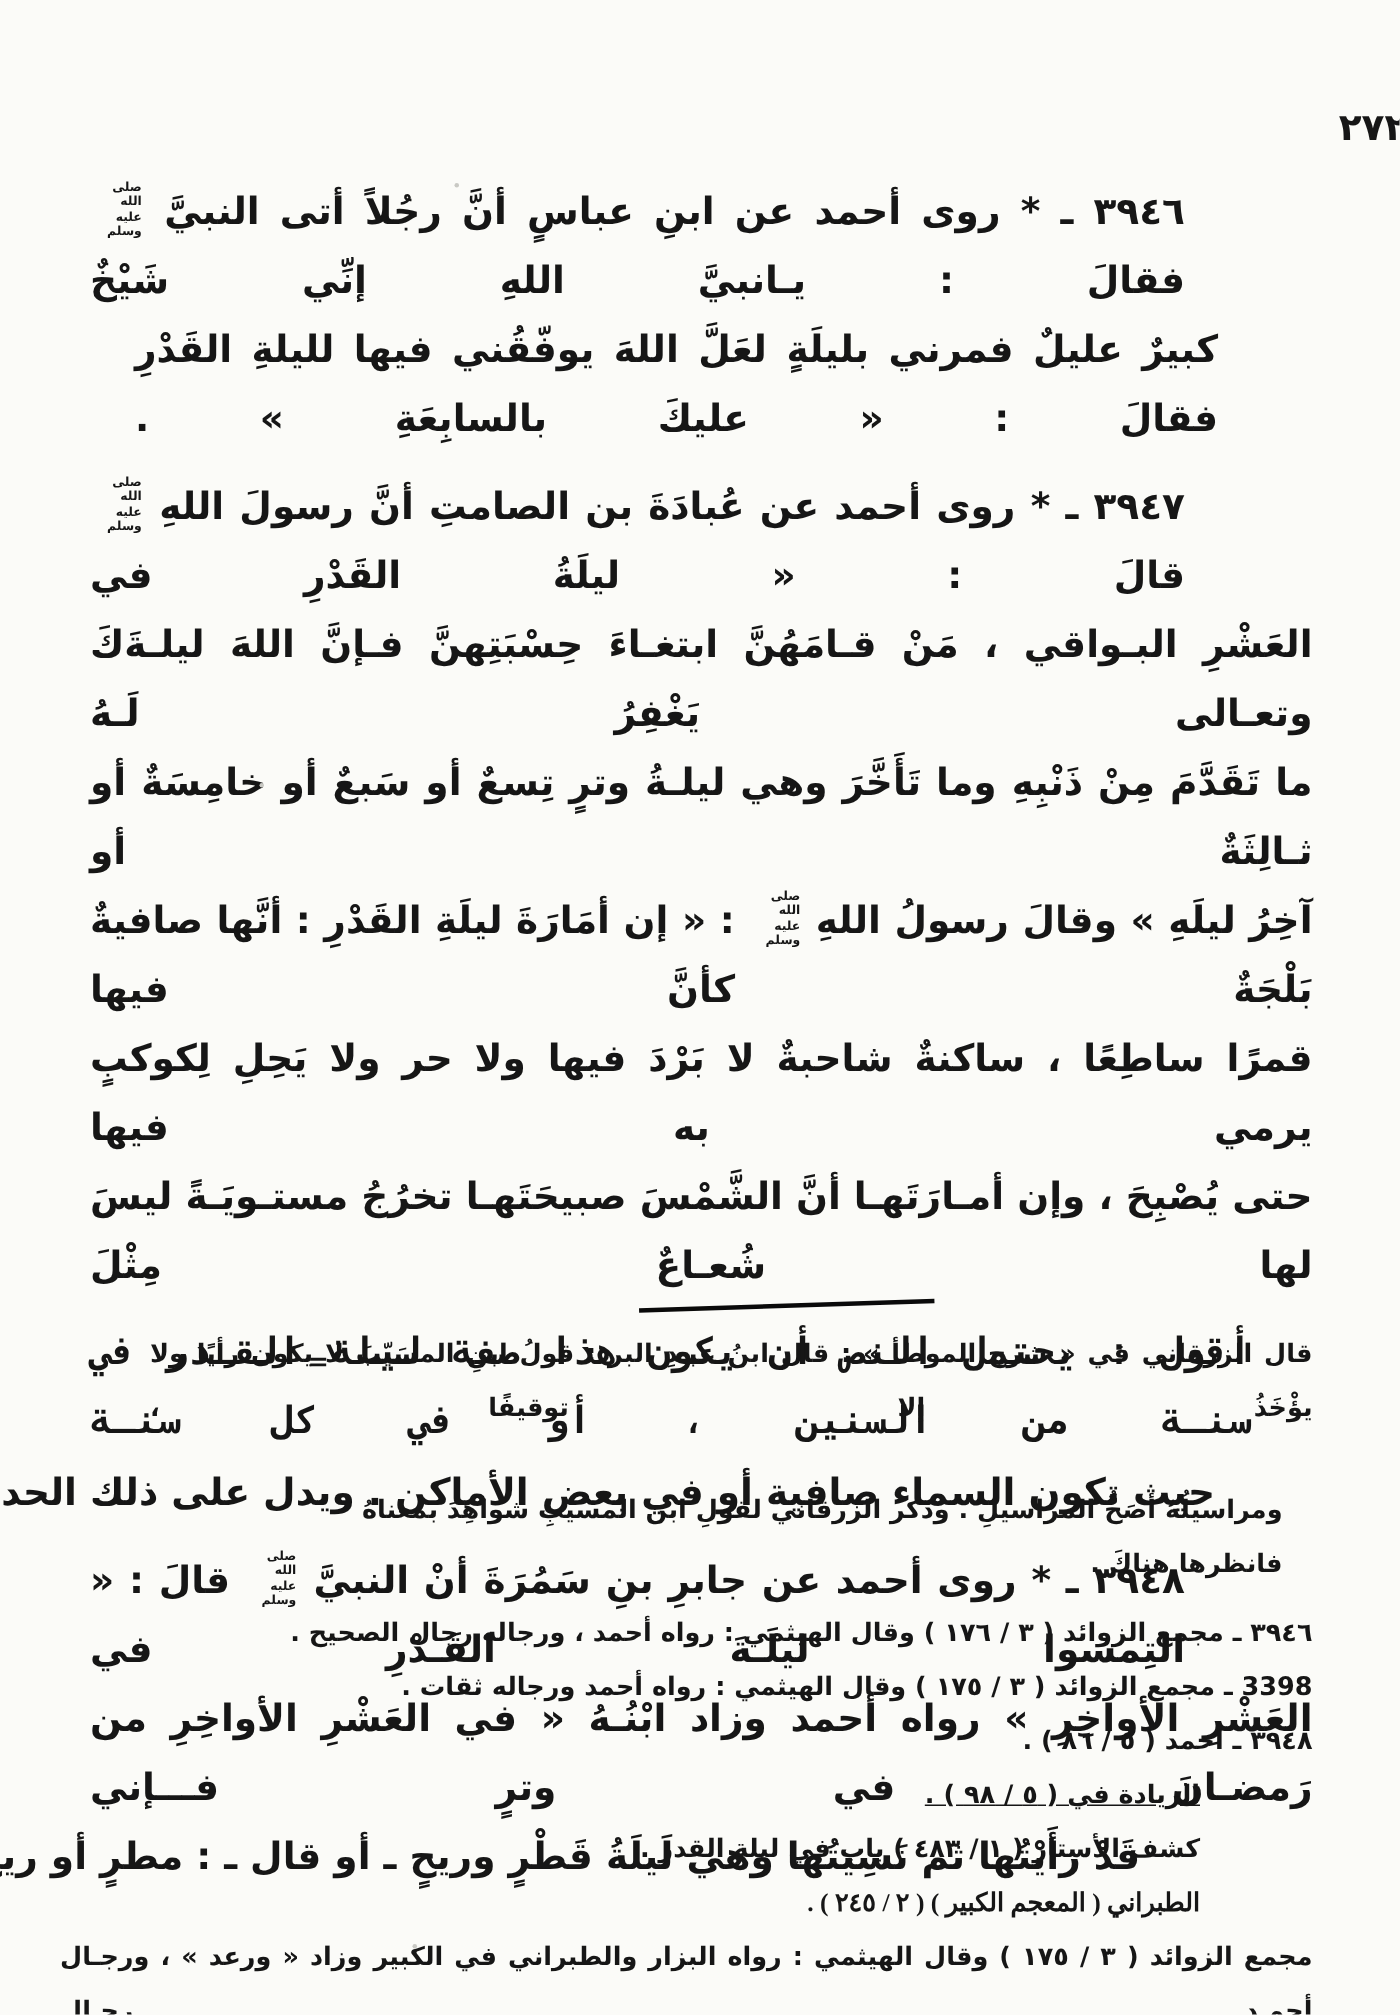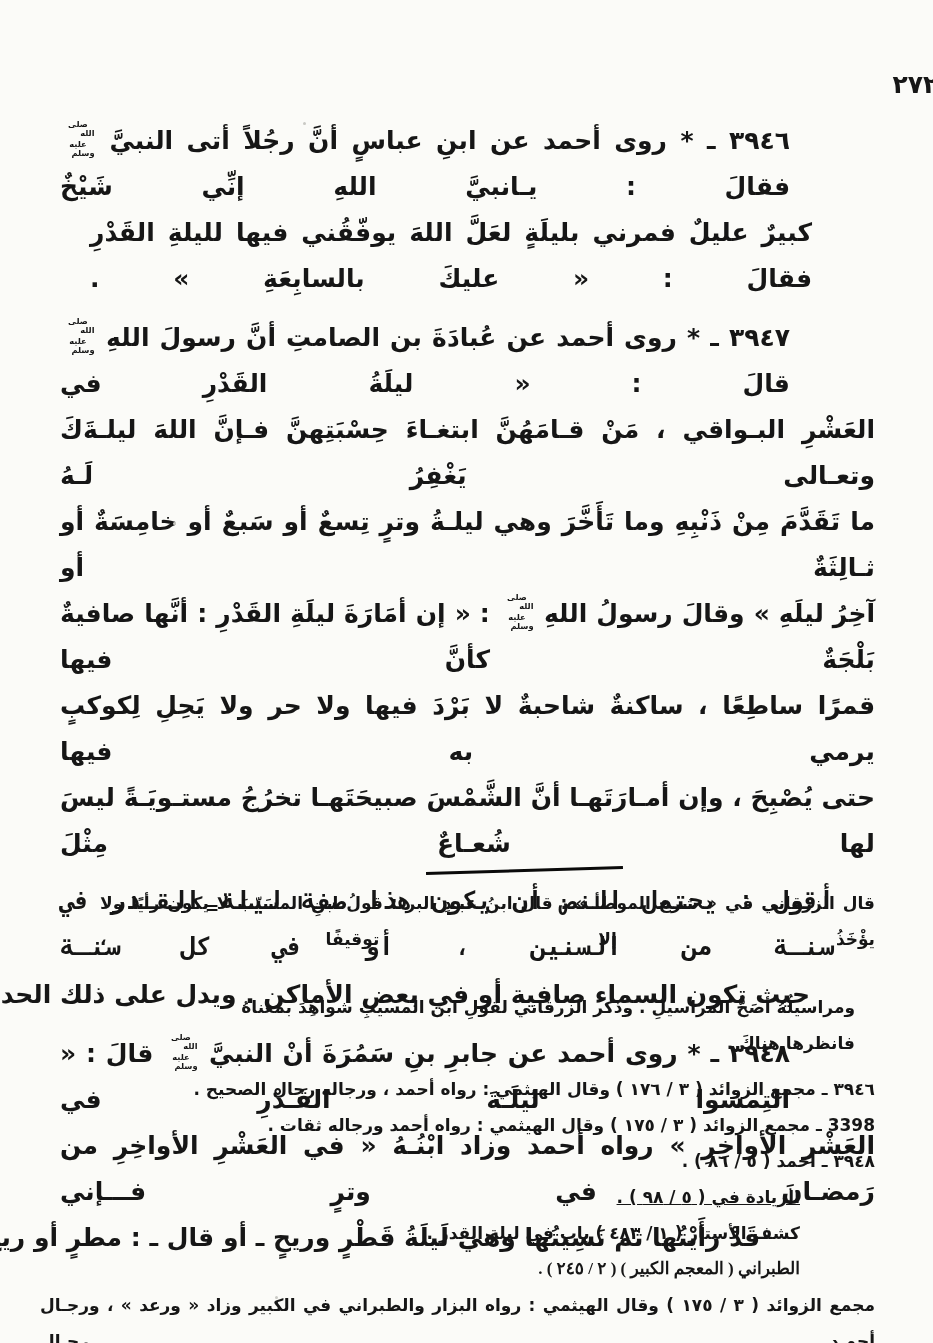--- a/index.html
+++ b/index.html
@@ -19,21 +19,21 @@
   .body-text{
     position:absolute;top:118px;right:58px;width:815px;
     font-size:25px;font-weight:bold;line-height:46px;
     direction:rtl;
   }
   .para{margin:0 0 13px 0;}
   .tline{text-align:right;white-space:nowrap;}
   .tline.just{white-space:normal;text-align:justify;text-align-last:justify;}
   .saw{
     display:inline-block;width:36px;vertical-align:-8px;
-    font-size:9px;font-weight:bold;line-height:10px;text-align:center;
+    font-size:9px;font-weight:bold;line-height:10px;text-align:right;
     letter-spacing:0;white-space:normal;
   }
   .saw span{display:block;transform:scale(.92);}
   .footnote-sep{
     position:absolute;top:869px;left:291px;width:197px;height:0;
     border-top:3px solid #0a0a0a;transform:rotate(-1.8deg);
   }
   .fn-marker{
     position:absolute;top:898px;left:70px;
     font-size:17px;font-weight:bold;

